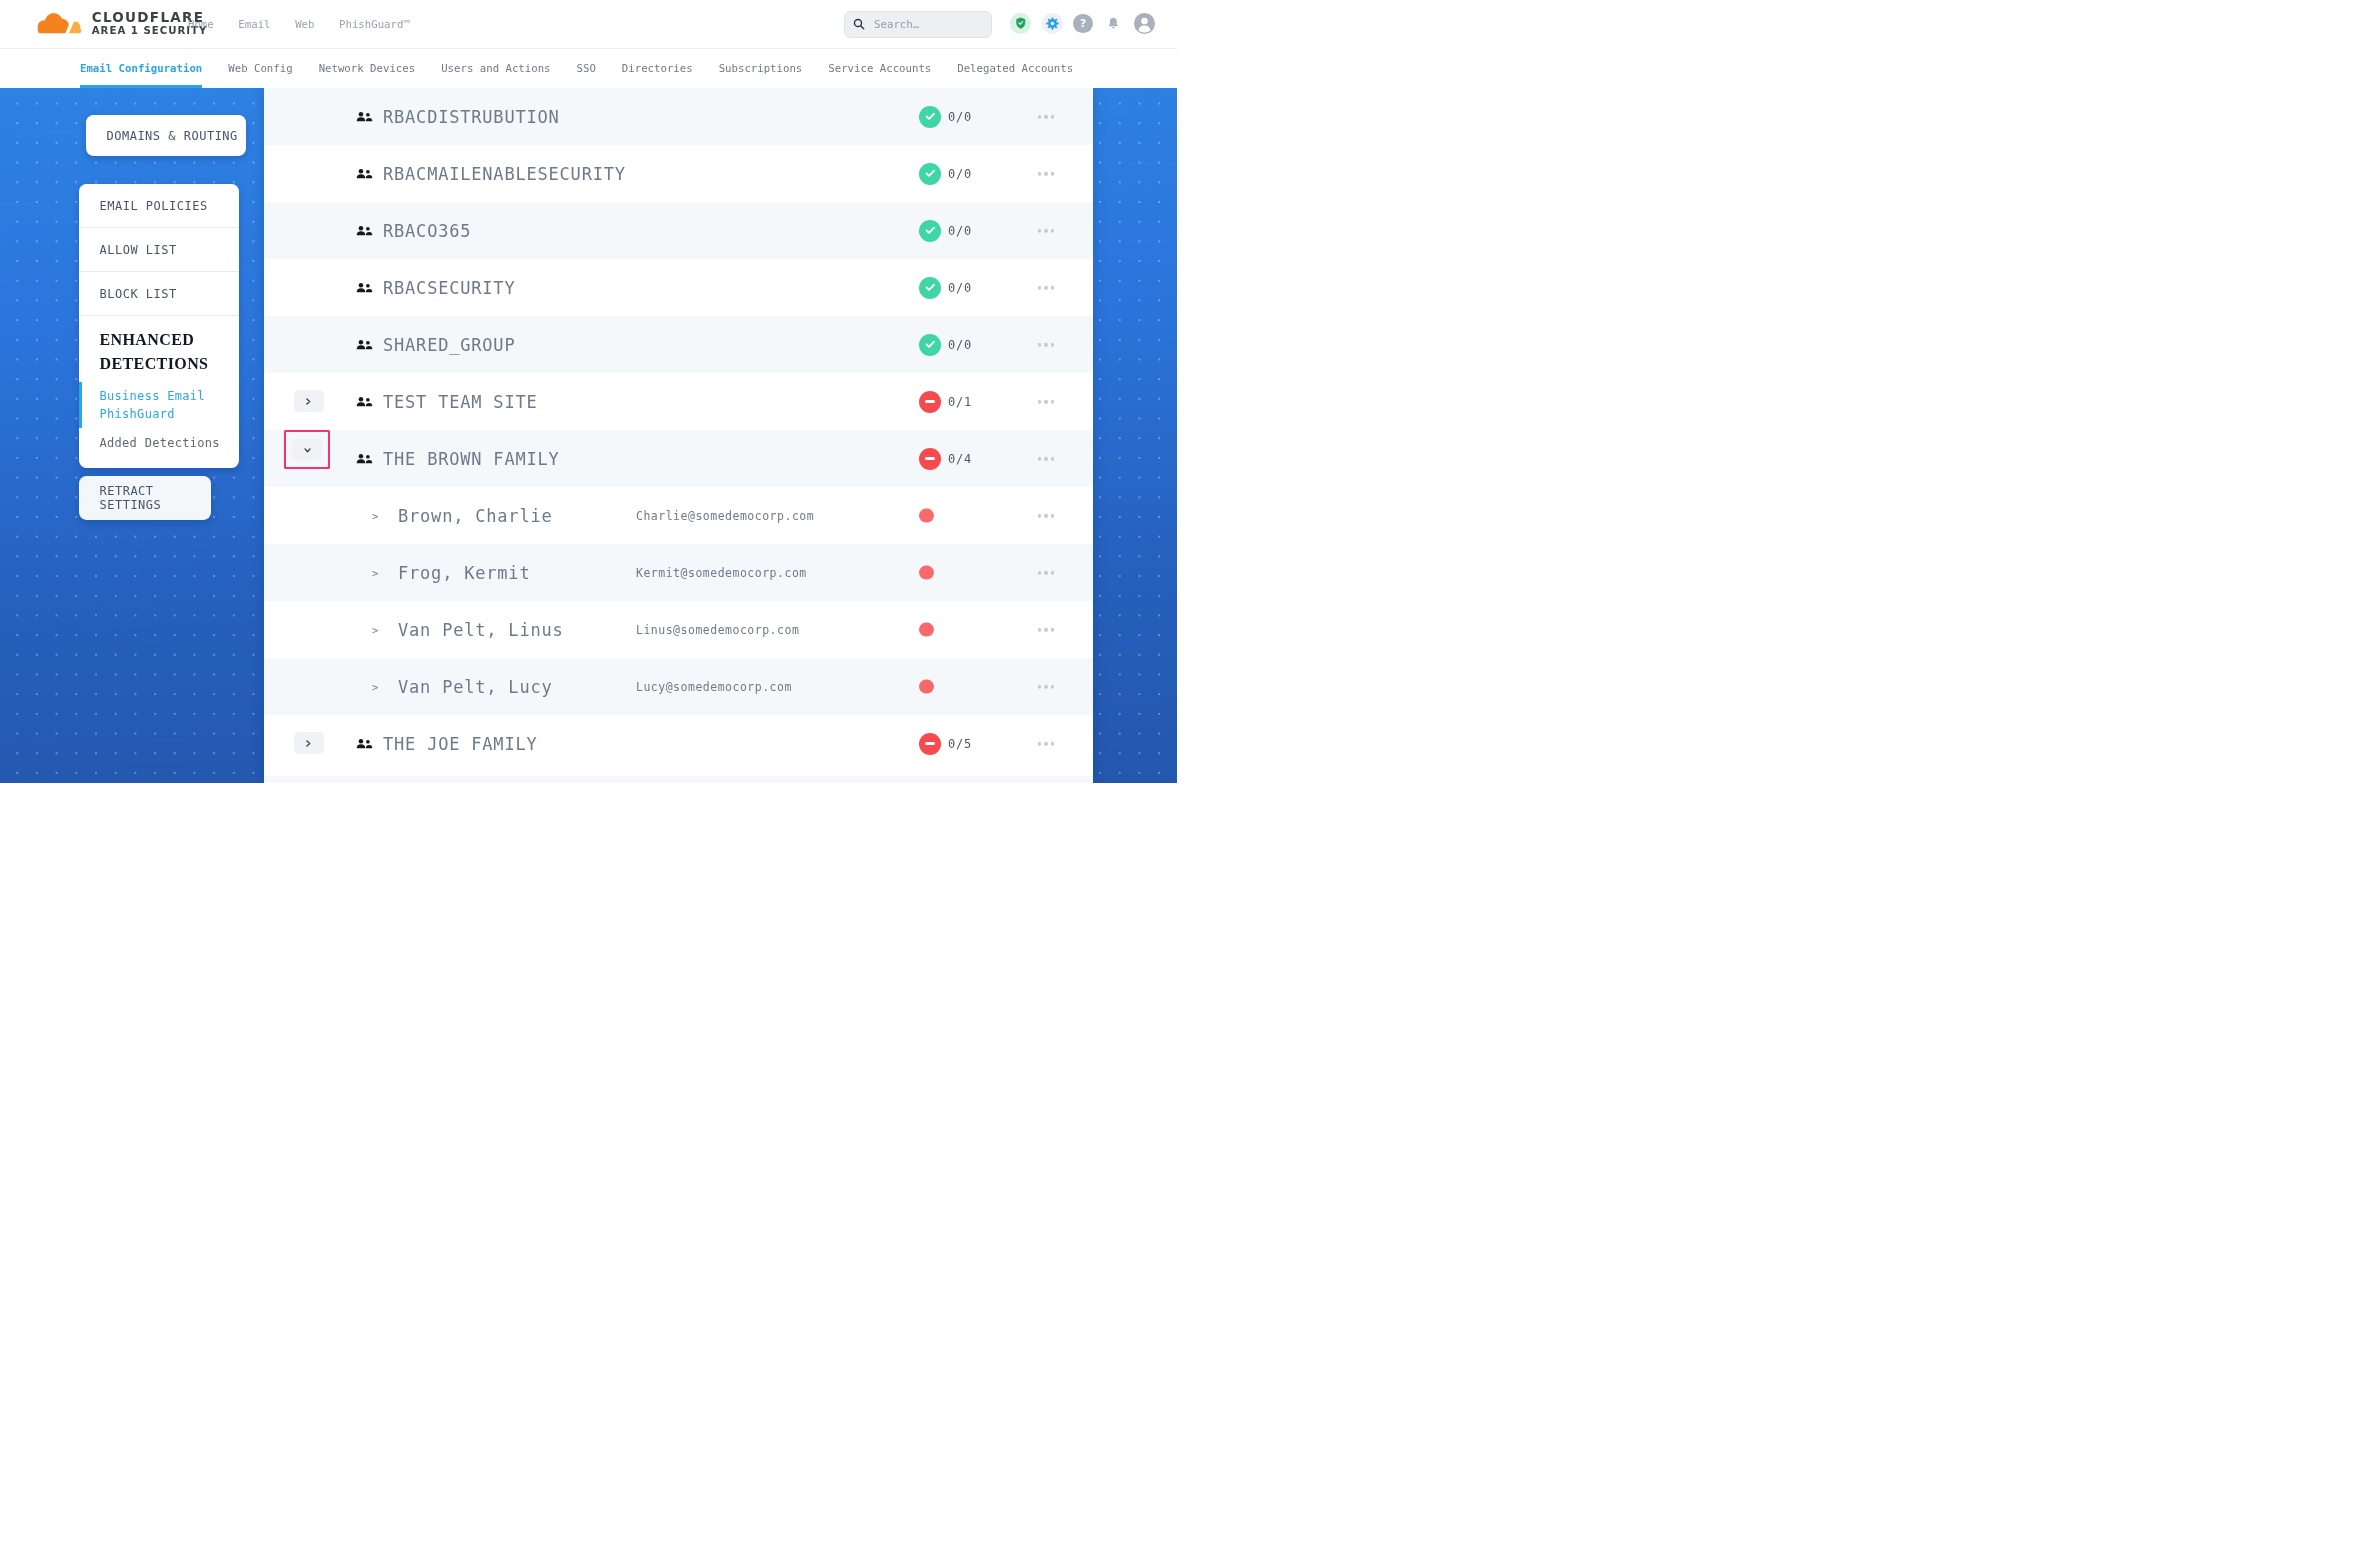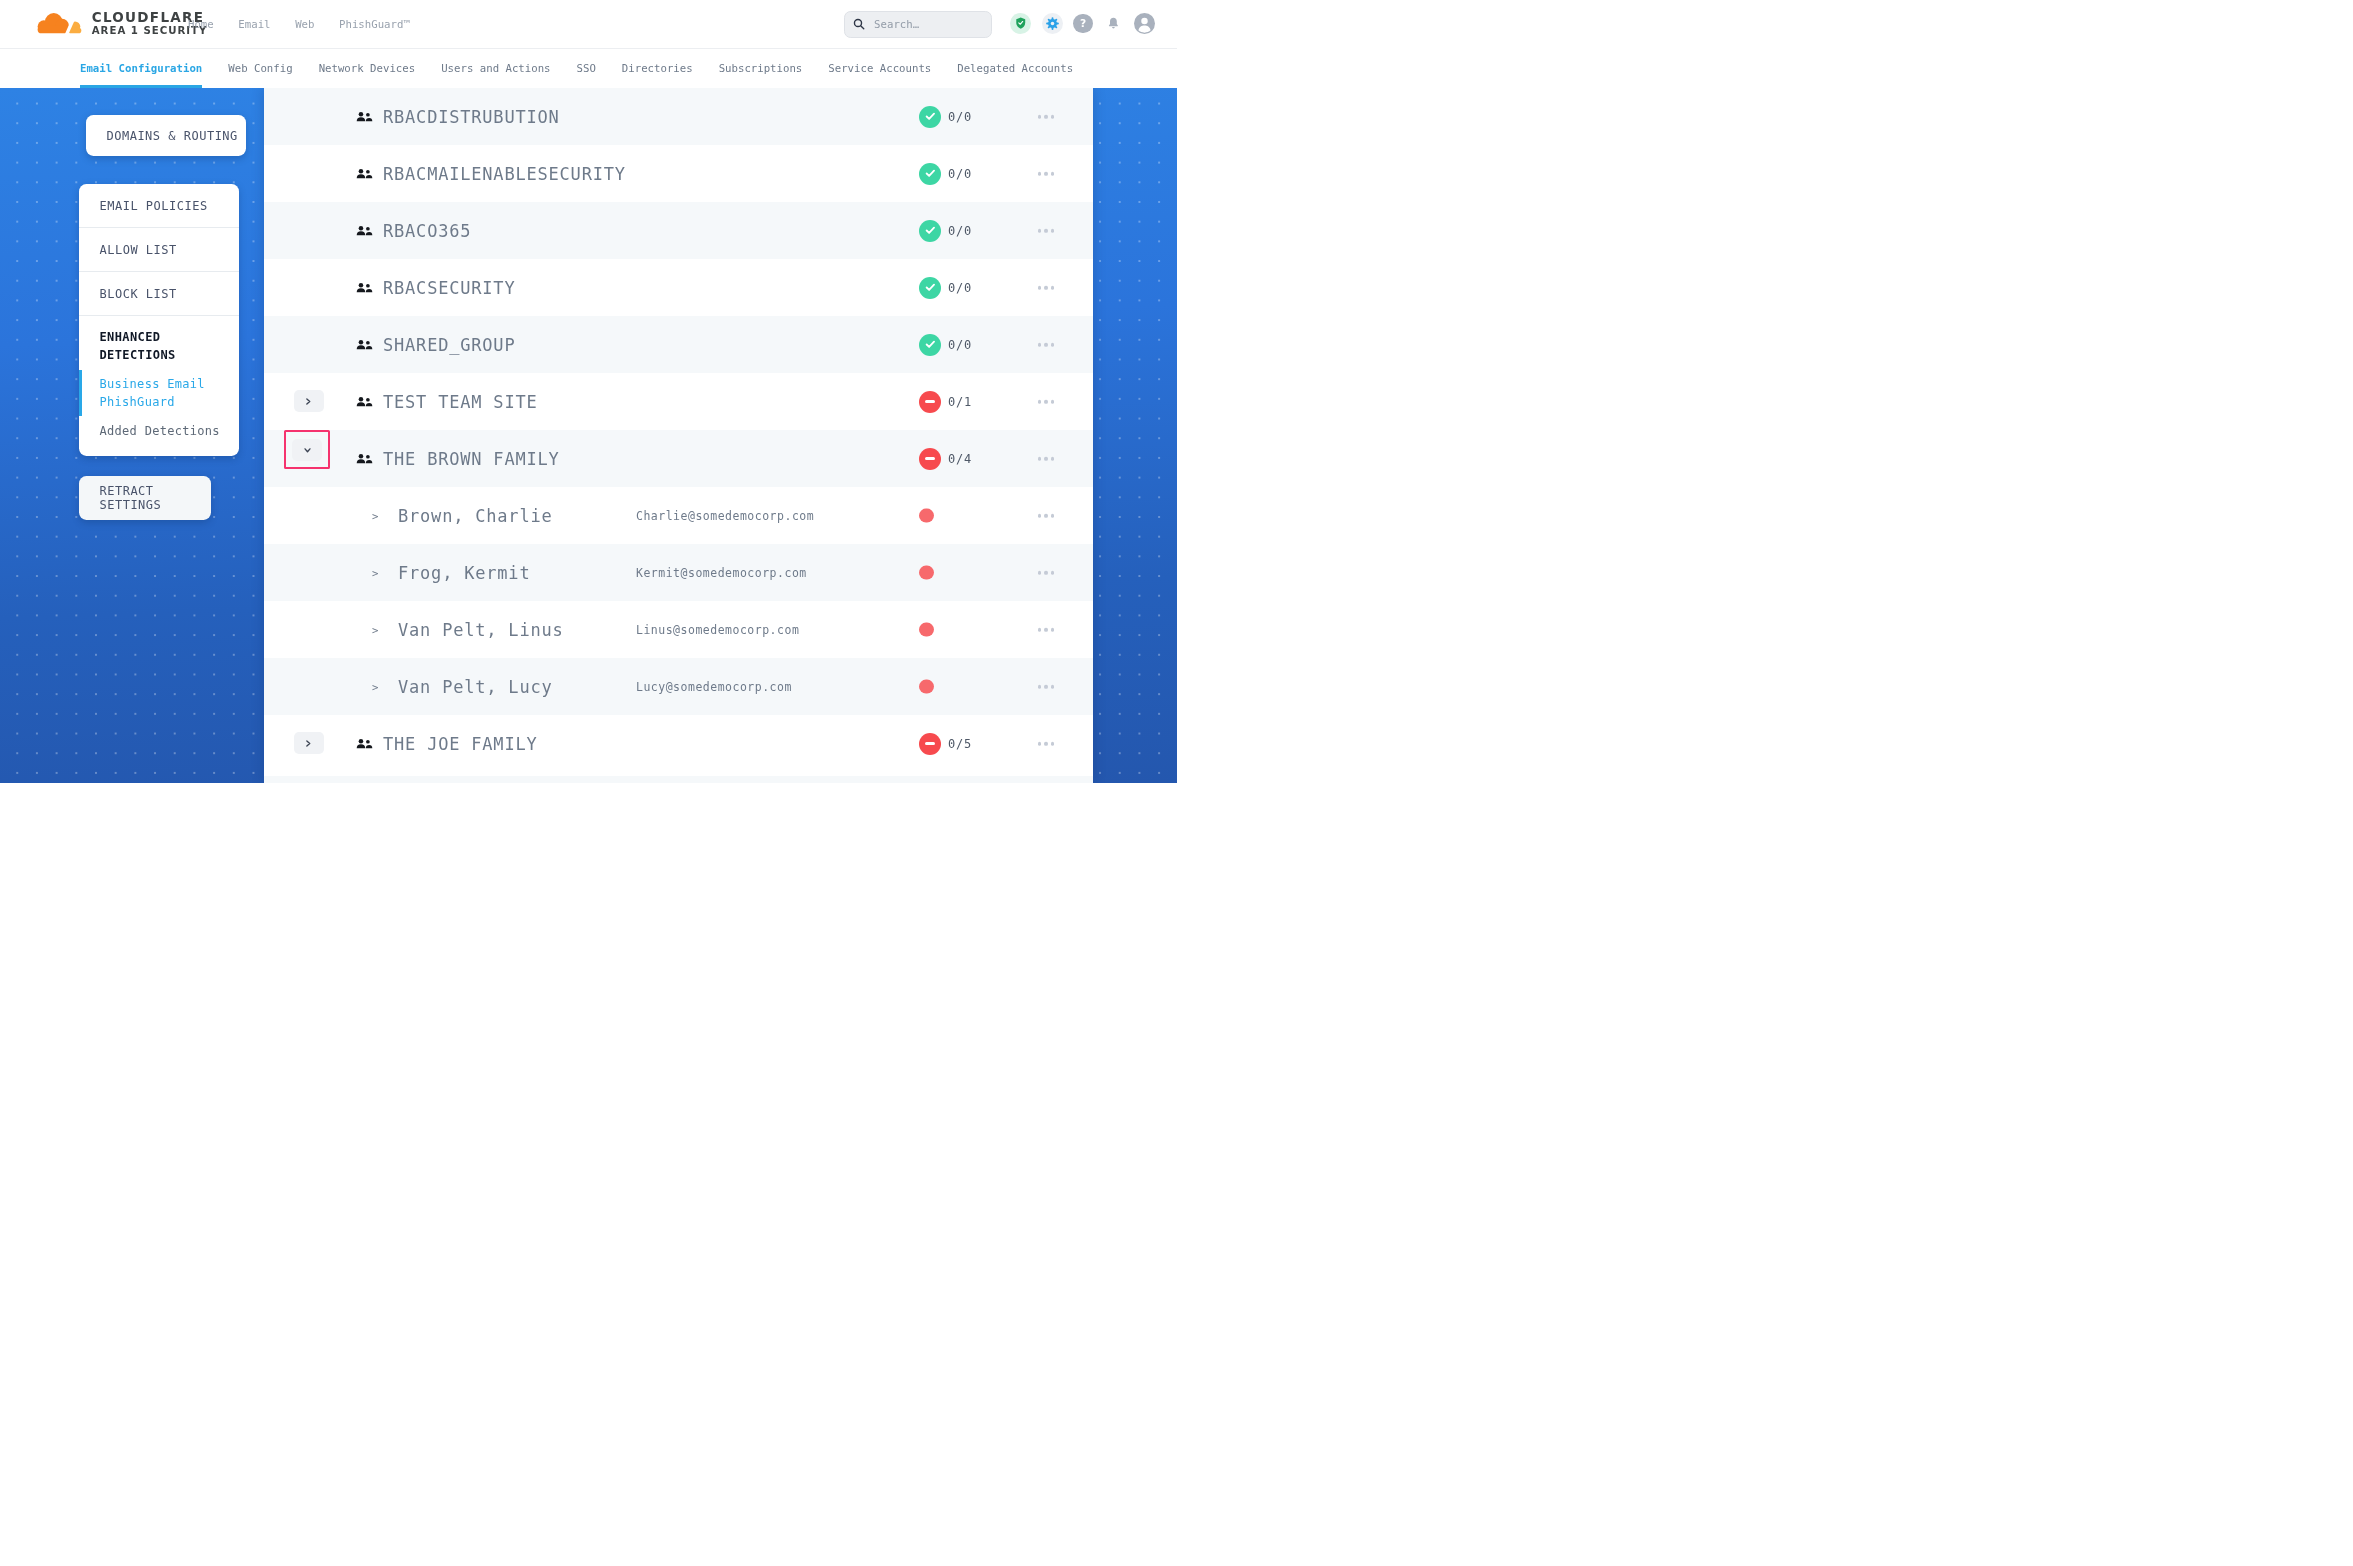--- a/index.html
+++ b/index.html
@@ -53,22 +53,22 @@
   .side-card{background:#fff;border-radius:7.4px;box-shadow:0 2.5px 7.4px rgba(12,44,92,.25);
              overflow:hidden;}
   .card-domains{position:absolute;top:27px;left:0;width:160px;height:41px;display:flex;
                 align-items:center;padding-left:20.5px;box-sizing:border-box;margin-left:7px;}
   .card-policies{position:absolute;top:96px;left:0;width:160px;padding-bottom:13px;}
   .card-retract{position:absolute;top:388px;left:0;width:132px;height:44px;display:flex;
                 align-items:center;padding-left:20.5px;box-sizing:border-box;background:#f4f7f9;}
   .side-label{font-size:12px;color:#49536a;letter-spacing:0.5px;}
   .side-item{height:43px;display:flex;align-items:center;padding-left:20.5px;cursor:pointer;
              font-size:12px;color:#49536a;letter-spacing:0.5px;border-bottom:0.8px solid #e7ebef;}
-  .side-section{padding:11.5px 18px 0 20.5px;font-size:12px;font-weight:bold;color:#101826;
-                line-height:1.5;letter-spacing:0.4px;}
+  .side-section{padding:11.5px 18px 0 20.5px;font-size:16px;font-weight:bold;color:#101826;
+                line-height:1.5;letter-spacing:0.4px;font-family:Liberation Serif, serif;}
   .side-sub{position:relative;margin-top:8.2px;padding:3.3px 18px 3.3px 20.5px;font-size:12px;
             color:#29a8e8;line-height:1.5;letter-spacing:0.3px;cursor:pointer;}
   .side-sub::before{content:"";position:absolute;left:0;top:-1.6px;bottom:-1.6px;width:2.9px;
                     background:#29a8e8;}
   .side-sub2{padding:9.8px 18px 4.9px 20.5px;font-size:12px;color:#5e6977;cursor:pointer;
              letter-spacing:0.3px;}
 
   
   .panel{position:absolute;left:264px;top:0;width:829px;bottom:0;background:#fff;
          box-shadow:0 0 11.5px rgba(10,40,90,.25);}

